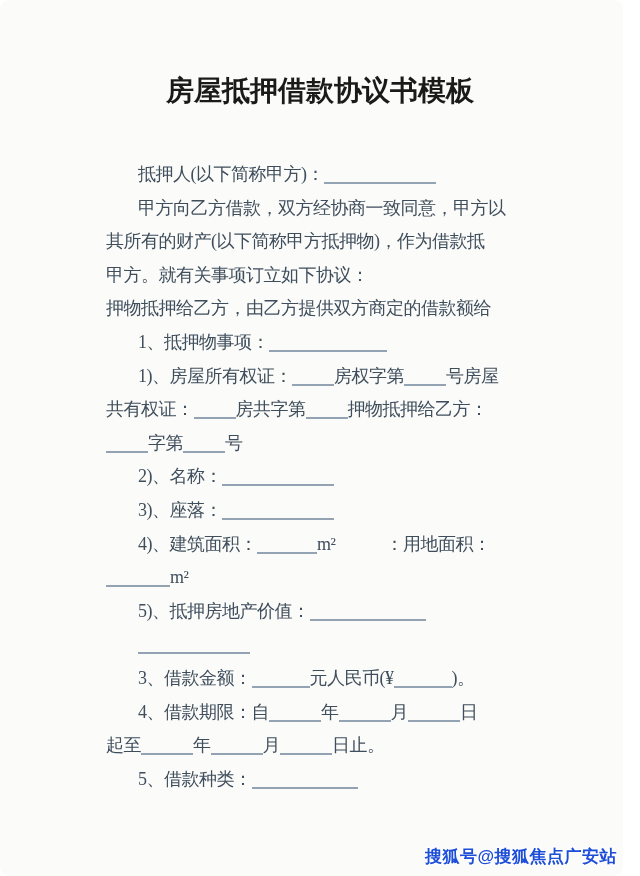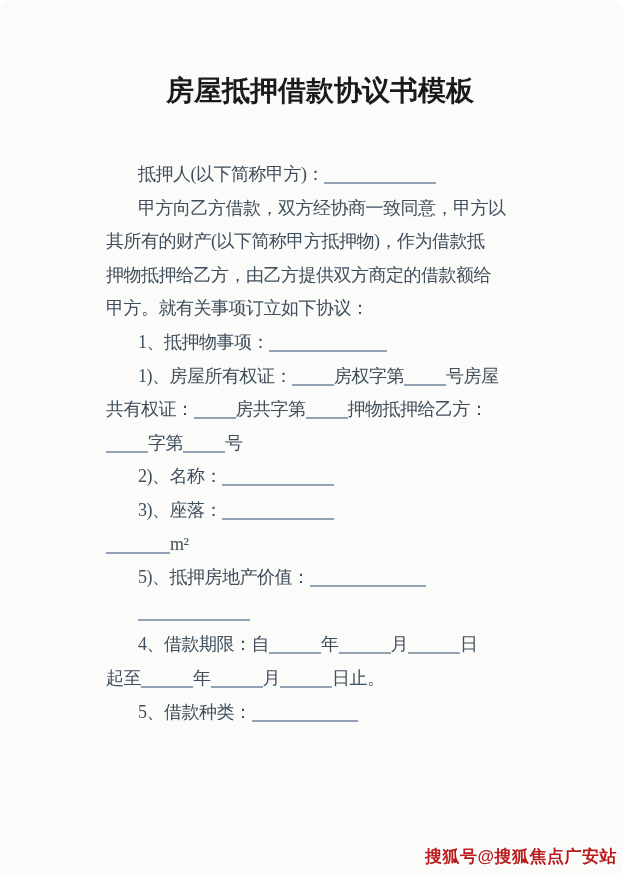--- a/index.html
+++ b/index.html
@@ -69,29 +69,31 @@
 </style>
 </head>
 <body>
 
 <div class="page" style="background: rgb(251, 251, 249);">
   <div class="doc-title" style="color: rgb(26, 26, 26);">房屋抵押借款协议书模板</div>
   <div class="doc-body" id="doc-body" style="color: rgb(63, 78, 92);">
       <div class="doc-line indent"><span class="seg-text">抵押人(以下简称甲方)：</span><span class="seg-blank" style="width: 112px; border-bottom-color: rgb(147, 163, 179);"></span></div>
       <div class="doc-line indent"><span class="seg-text">甲方向乙方借款，双方经协商一致同意，甲方以</span></div>
       <div class="doc-line"><span class="seg-text">其所有的财产(以下简称甲方抵押物)，作为借款抵</span></div>
+      <div class="doc-line"><span class="seg-text">甲方。就有关事项订立如下协议：</span></div>
       <div class="doc-line"><span class="seg-text">押物抵押给乙方，由乙方提供双方商定的借款额给</span></div>
-      <div class="doc-line"><span class="seg-text">甲方。就有关事项订立如下协议：</span></div>
       <div class="doc-line indent"><span class="seg-text">1、抵押物事项：</span><span class="seg-blank" style="width: 118px; border-bottom-color: rgb(147, 163, 179);"></span></div>
       <div class="doc-line indent"><span class="seg-text">1)、房屋所有权证：</span><span class="seg-blank" style="width: 42px; border-bottom-color: rgb(147, 163, 179);"></span><span class="seg-text">房权字第</span><span class="seg-blank" style="width: 42px; border-bottom-color: rgb(147, 163, 179);"></span><span class="seg-text">号房屋</span></div>
       <div class="doc-line"><span class="seg-text">共有权证：</span><span class="seg-blank" style="width: 42px; border-bottom-color: rgb(147, 163, 179);"></span><span class="seg-text">房共字第</span><span class="seg-blank" style="width: 42px; border-bottom-color: rgb(147, 163, 179);"></span><span class="seg-text">押物抵押给乙方：</span></div>
       <div class="doc-line"><span class="seg-blank" style="width: 42px; border-bottom-color: rgb(147, 163, 179);"></span><span class="seg-text">字第</span><span class="seg-blank" style="width: 42px; border-bottom-color: rgb(147, 163, 179);"></span><span class="seg-text">号</span></div>
       <div class="doc-line indent"><span class="seg-text">2)、名称：</span><span class="seg-blank" style="width: 112px; border-bottom-color: rgb(147, 163, 179);"></span></div>
       <div class="doc-line indent"><span class="seg-text">3)、座落：</span><span class="seg-blank" style="width: 112px; border-bottom-color: rgb(147, 163, 179);"></span></div>
+      <div class="doc-line indent"><span class="seg-text">4)、建筑面积：</span><span class="seg-blank" style="width: 60px; border-bottom-color: rgb(147, 163, 179);"></span><span class="seg-text">m²</span><span class="seg-gap" style="width: 50px;"></span><span class="seg-text">：用地面积：</span></div>
       <div class="doc-line"><span class="seg-blank" style="width: 64px; border-bottom-color: rgb(147, 163, 179);"></span><span class="seg-text">m²</span></div>
       <div class="doc-line indent"><span class="seg-text">5)、抵押房地产价值：</span><span class="seg-blank" style="width: 116px; border-bottom-color: rgb(147, 163, 179);"></span></div>
       <div class="doc-line indent"><span class="seg-blank" style="width: 112px; border-bottom-color: rgb(147, 163, 179);"></span></div>
+      <div class="doc-line indent"><span class="seg-text">3、借款金额：</span><span class="seg-blank" style="width: 58px; border-bottom-color: rgb(147, 163, 179);"></span><span class="seg-text">元人民币(¥</span><span class="seg-blank" style="width: 58px; border-bottom-color: rgb(147, 163, 179);"></span><span class="seg-text">)。</span></div>
       <div class="doc-line indent"><span class="seg-text">4、借款期限：自</span><span class="seg-blank" style="width: 52px; border-bottom-color: rgb(147, 163, 179);"></span><span class="seg-text">年</span><span class="seg-blank" style="width: 52px; border-bottom-color: rgb(147, 163, 179);"></span><span class="seg-text">月</span><span class="seg-blank" style="width: 52px; border-bottom-color: rgb(147, 163, 179);"></span><span class="seg-text">日</span></div>
       <div class="doc-line"><span class="seg-text">起至</span><span class="seg-blank" style="width: 52px; border-bottom-color: rgb(147, 163, 179);"></span><span class="seg-text">年</span><span class="seg-blank" style="width: 52px; border-bottom-color: rgb(147, 163, 179);"></span><span class="seg-text">月</span><span class="seg-blank" style="width: 52px; border-bottom-color: rgb(147, 163, 179);"></span><span class="seg-text">日止。</span></div>
       <div class="doc-line indent"><span class="seg-text">5、借款种类：</span><span class="seg-blank" style="width: 106px; border-bottom-color: rgb(147, 163, 179);"></span></div>
     </div>
-  <div class="watermark" style="color: #b91c1c;">搜狐号@搜狐焦点广安站</div>
+  <div class="watermark" style="color: #1d4ed8;">搜狐号@搜狐焦点广安站</div>
 </div>
 
 </body></html>

